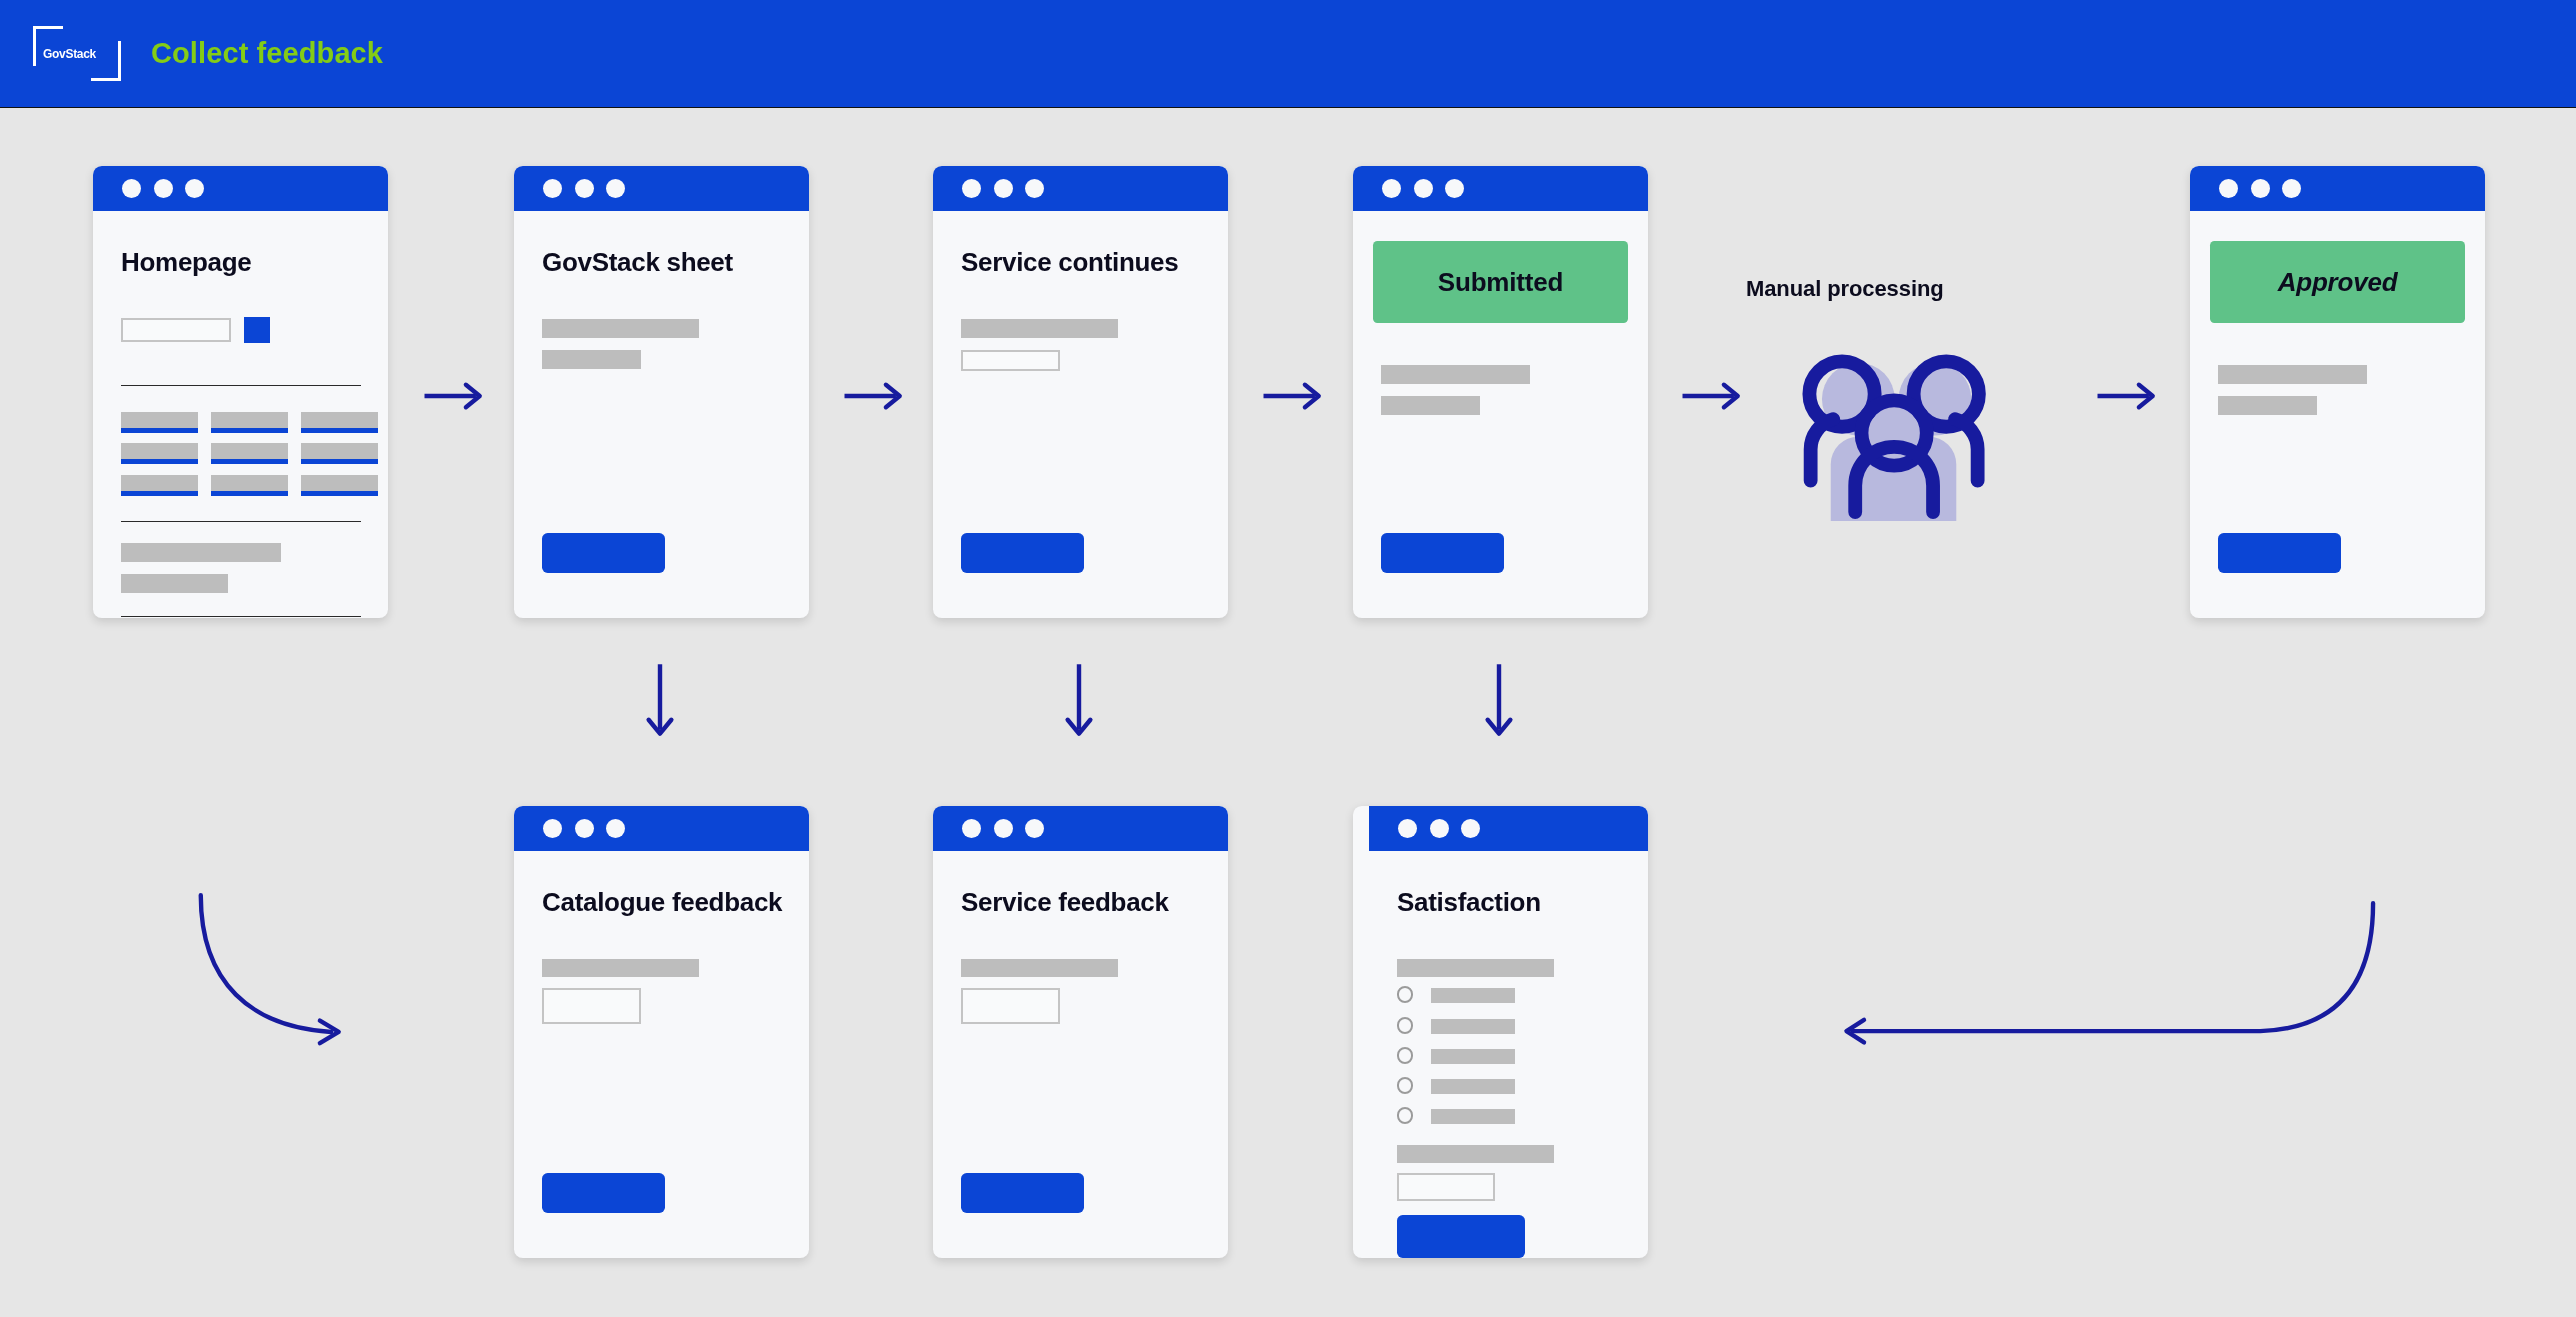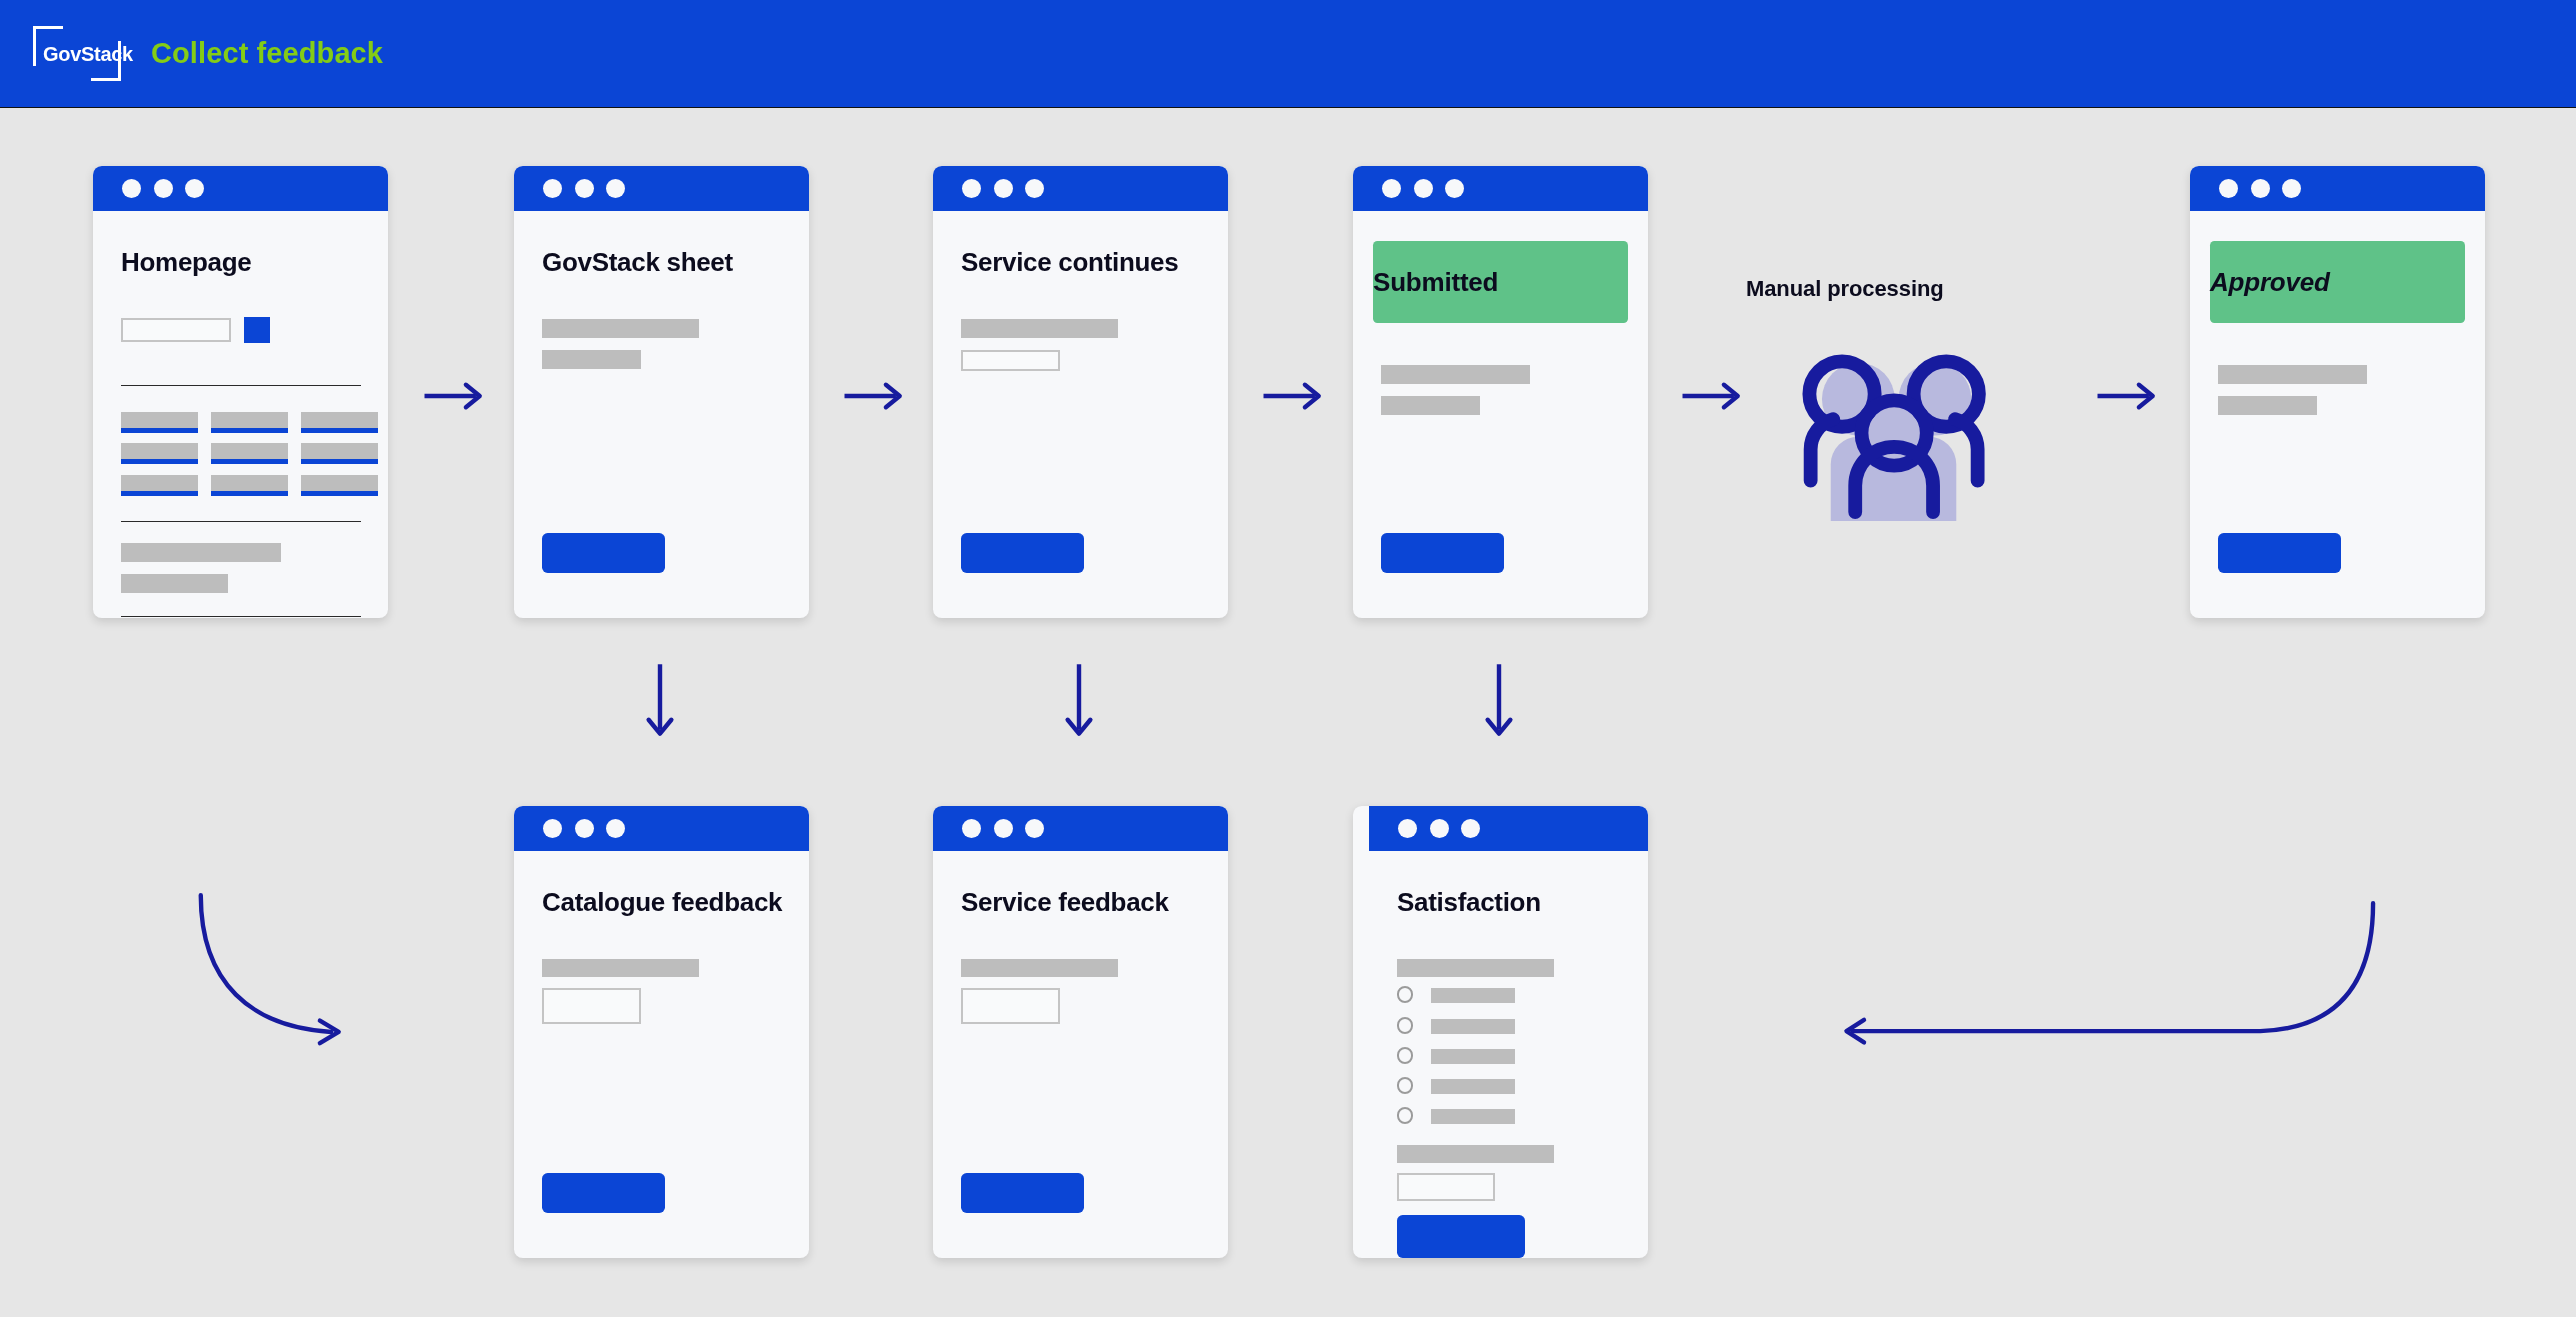--- a/index.html
+++ b/index.html
@@ -44,21 +44,21 @@
     position: absolute; right: 0; bottom: 3.8px;
     width: 30px; height: 40px;
     border-right: 3.1px solid #FFFFFF;
     border-bottom: 3.1px solid #FFFFFF;
   }
   .logo-text {
     position: absolute;
     left: 10px; top: 50%;
     transform: translateY(-50%);
     color: #FFFFFF;
-    font-size: 20px;
+    font-size: 12px;
     font-weight: 700;
     letter-spacing: -0.3px;
     white-space: nowrap;
   }
   #header-title {
     color: #84cc16;
     font-size: 29px;
     font-weight: 700;
     letter-spacing: 0.1px;
     white-space: nowrap;
@@ -104,20 +104,21 @@
   .status-banner {
     position: absolute;
     left: 20px;
     top: 30px;
     width: calc(100% - 40px);
     height: 82px;
     background: #5FC288;
     border-radius: 4.4px;
     display: flex;
     align-items: center;
+    justify-content: center;
   }
   .status-banner span {
     font-size: 26px;
     font-weight: 700;
     color: #0C0C1E;
     letter-spacing: -0.2px;
   }
 
   
   .gbar { position: absolute; background: #BDBDBD; }

